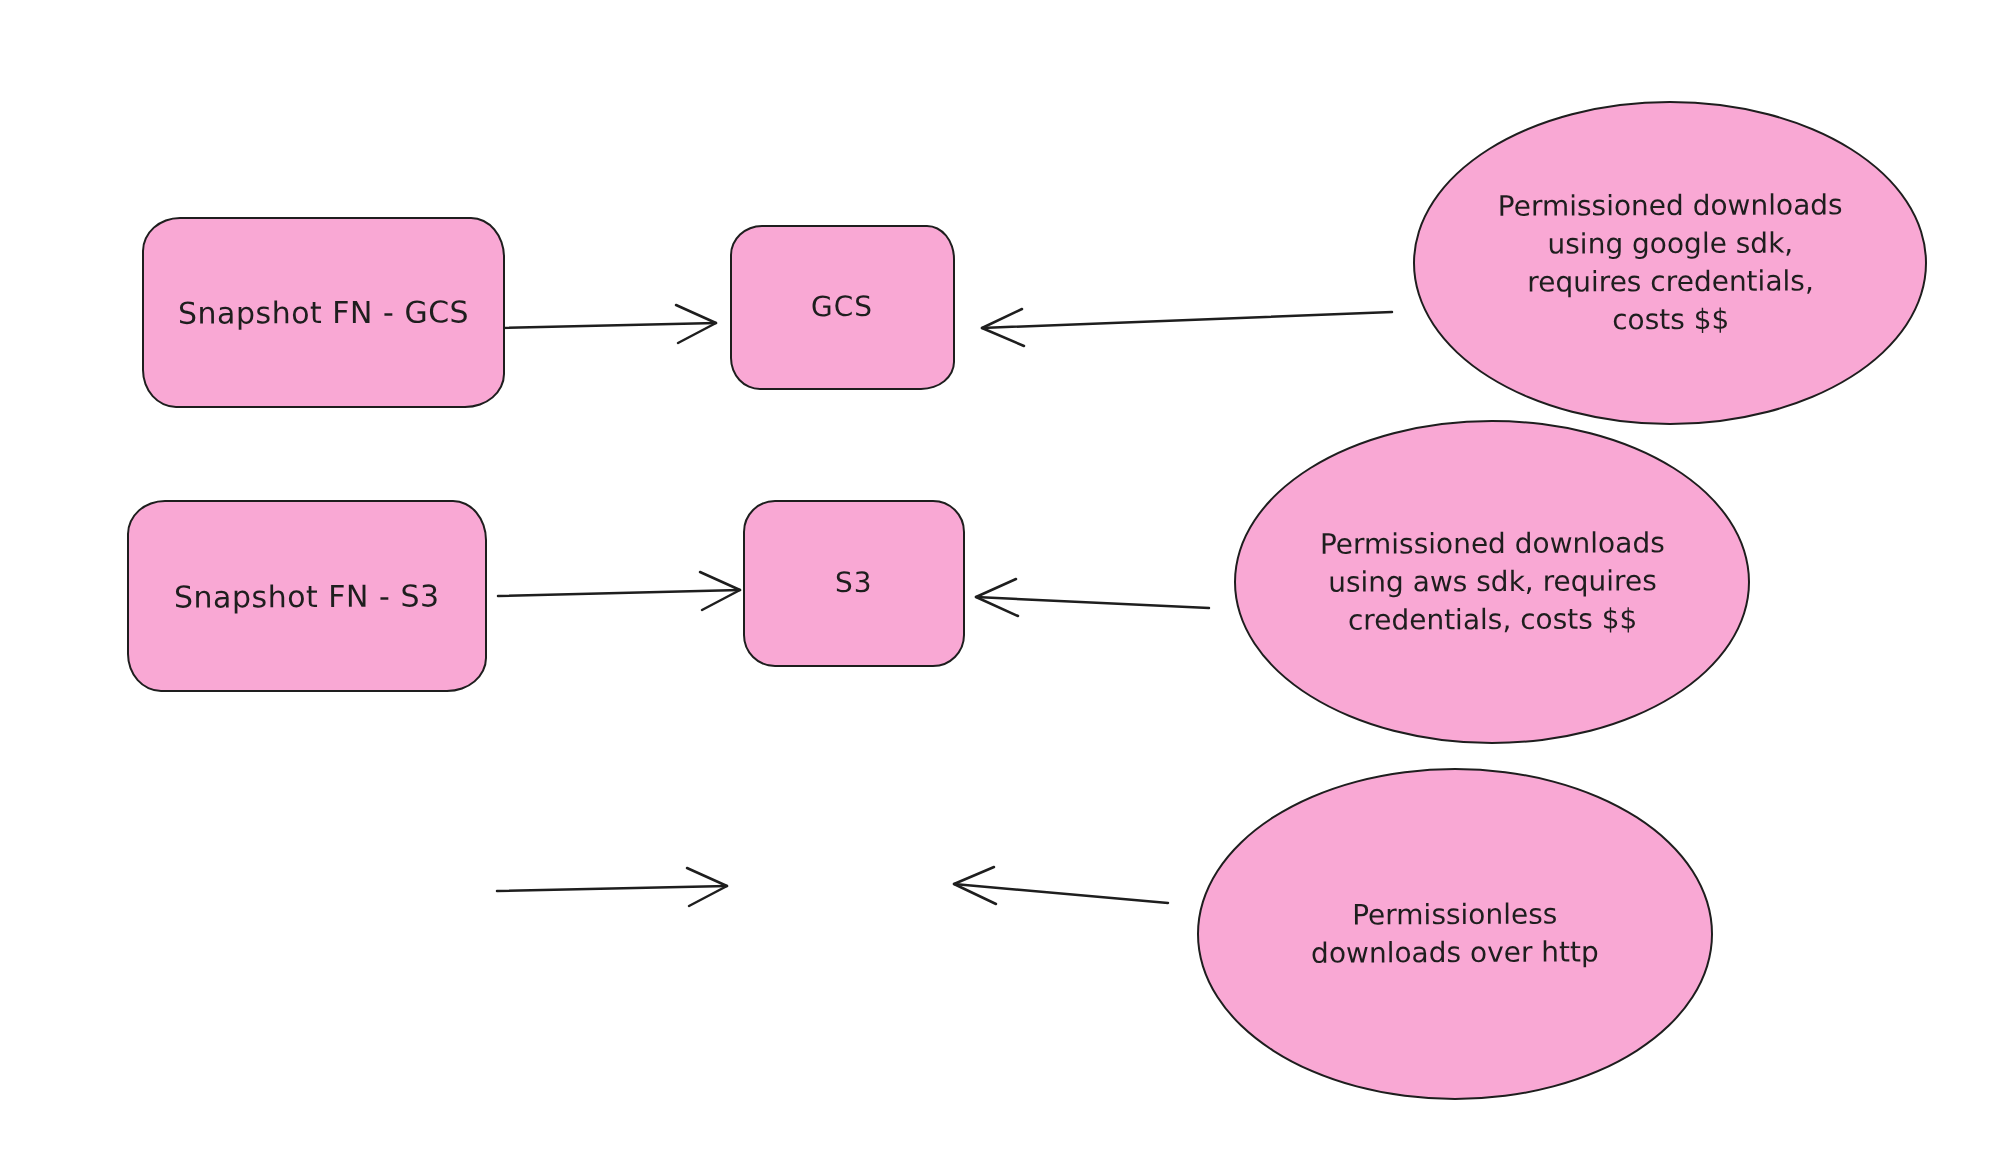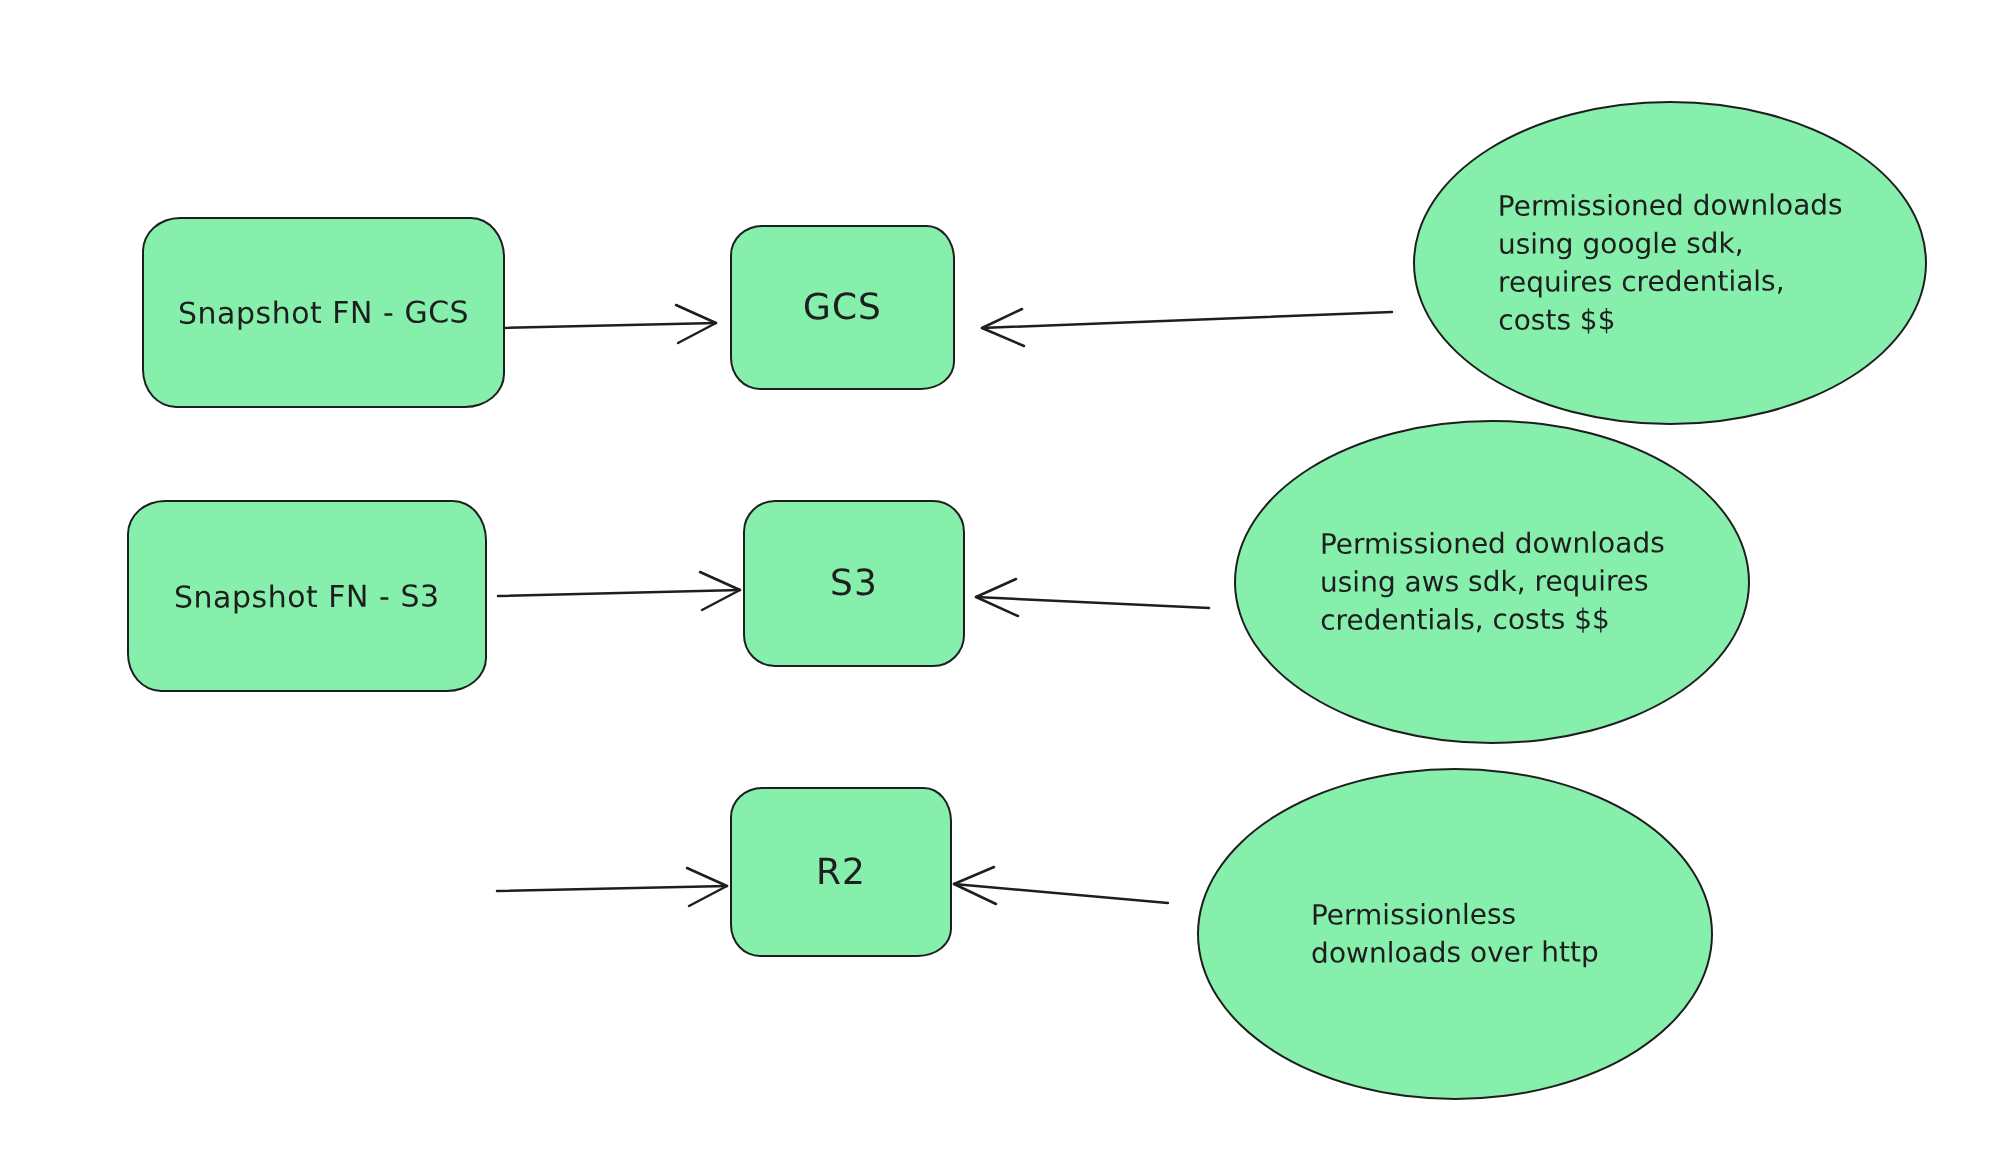--- a/index.html
+++ b/index.html
@@ -13,46 +13,46 @@
     height: 1174px;
     background: #ffffff;
     font-family: "DejaVu Sans", "Liberation Sans", sans-serif;
     color: #1e1e1e;
     overflow: hidden;
   }
   .node {
     position: absolute;
     box-sizing: border-box;
     border: 2.5px solid #1e1e1e;
-    background: #86efac;
+    background: #f9a8d4;
     display: flex;
     align-items: center;
     justify-content: center;
-    text-align: left;
+    text-align: center;
   }
   .rect-lg {
     border-radius: 38px 34px 40px 34px / 34px 40px 34px 38px;
   }
   .rect-sm {
     border-radius: 32px 28px 34px 30px / 30px 34px 28px 32px;
   }
   .ellipse {
     border-radius: 50%;
   }
   .label {
     white-space: pre-line;
     line-height: 1.3;
     transform: rotate(-0.25deg);
   }
   .label-box {
     font-size: 30px;
     letter-spacing: 0.5px;
   }
   .label-store {
-    font-size: 36px;
+    font-size: 28px;
     letter-spacing: 1px;
   }
   .label-note {
     font-size: 28px;
     line-height: 38px;
     padding: 0 30px;
   }
   
   #box-snapshot-gcs { left: 142px; top: 217px; width: 363px; height: 191px; }
   #box-snapshot-s3  { left: 127px; top: 500px; width: 360px; height: 192px; }
@@ -129,21 +129,18 @@
   </div>
   <div class="node rect-sm" id="box-s3">
     <span class="label label-store">S3</span>
   </div>
   <div class="node ellipse" id="note-s3">
     <span class="label label-note">Permissioned downloads
 using aws sdk, requires
 credentials, costs $$</span>
   </div>
 
-  <div class="node rect-sm" id="box-r2">
-    <span class="label label-store">R2</span>
-  </div>
   <div class="node ellipse" id="note-r2">
     <span class="label label-note">Permissionless
 downloads over http</span>
   </div>
 
 </div>
 
 </body></html>

